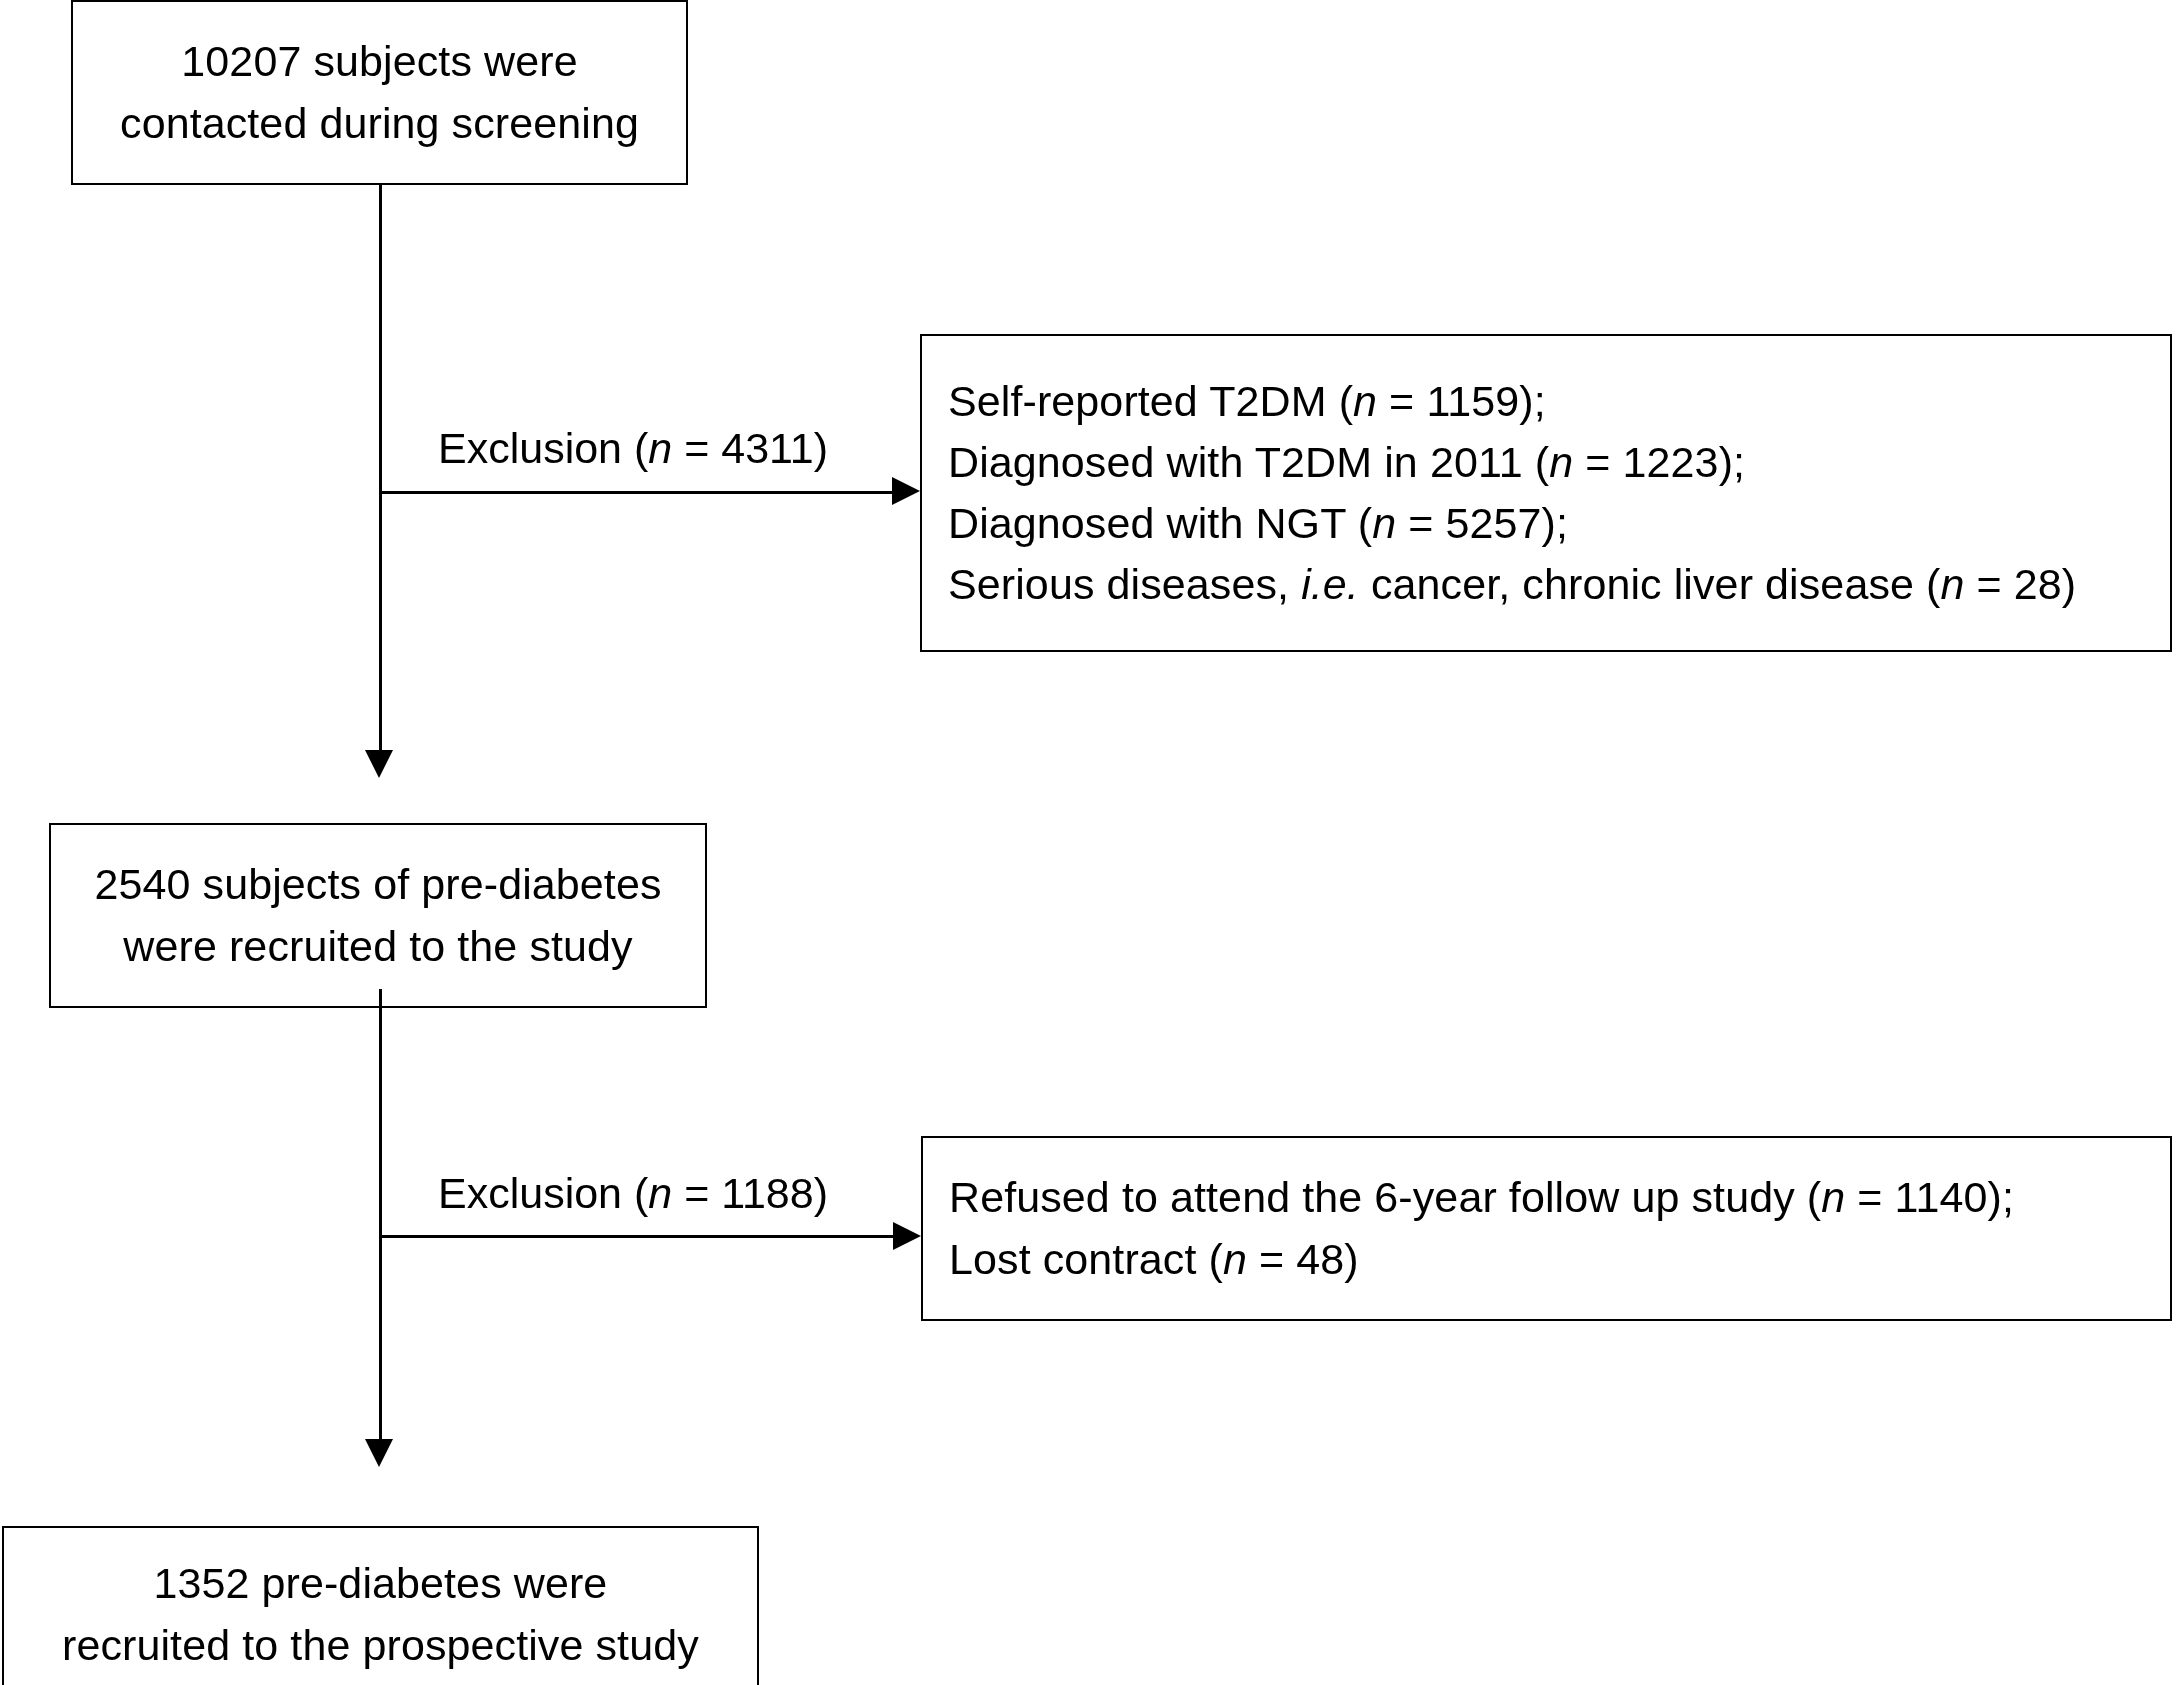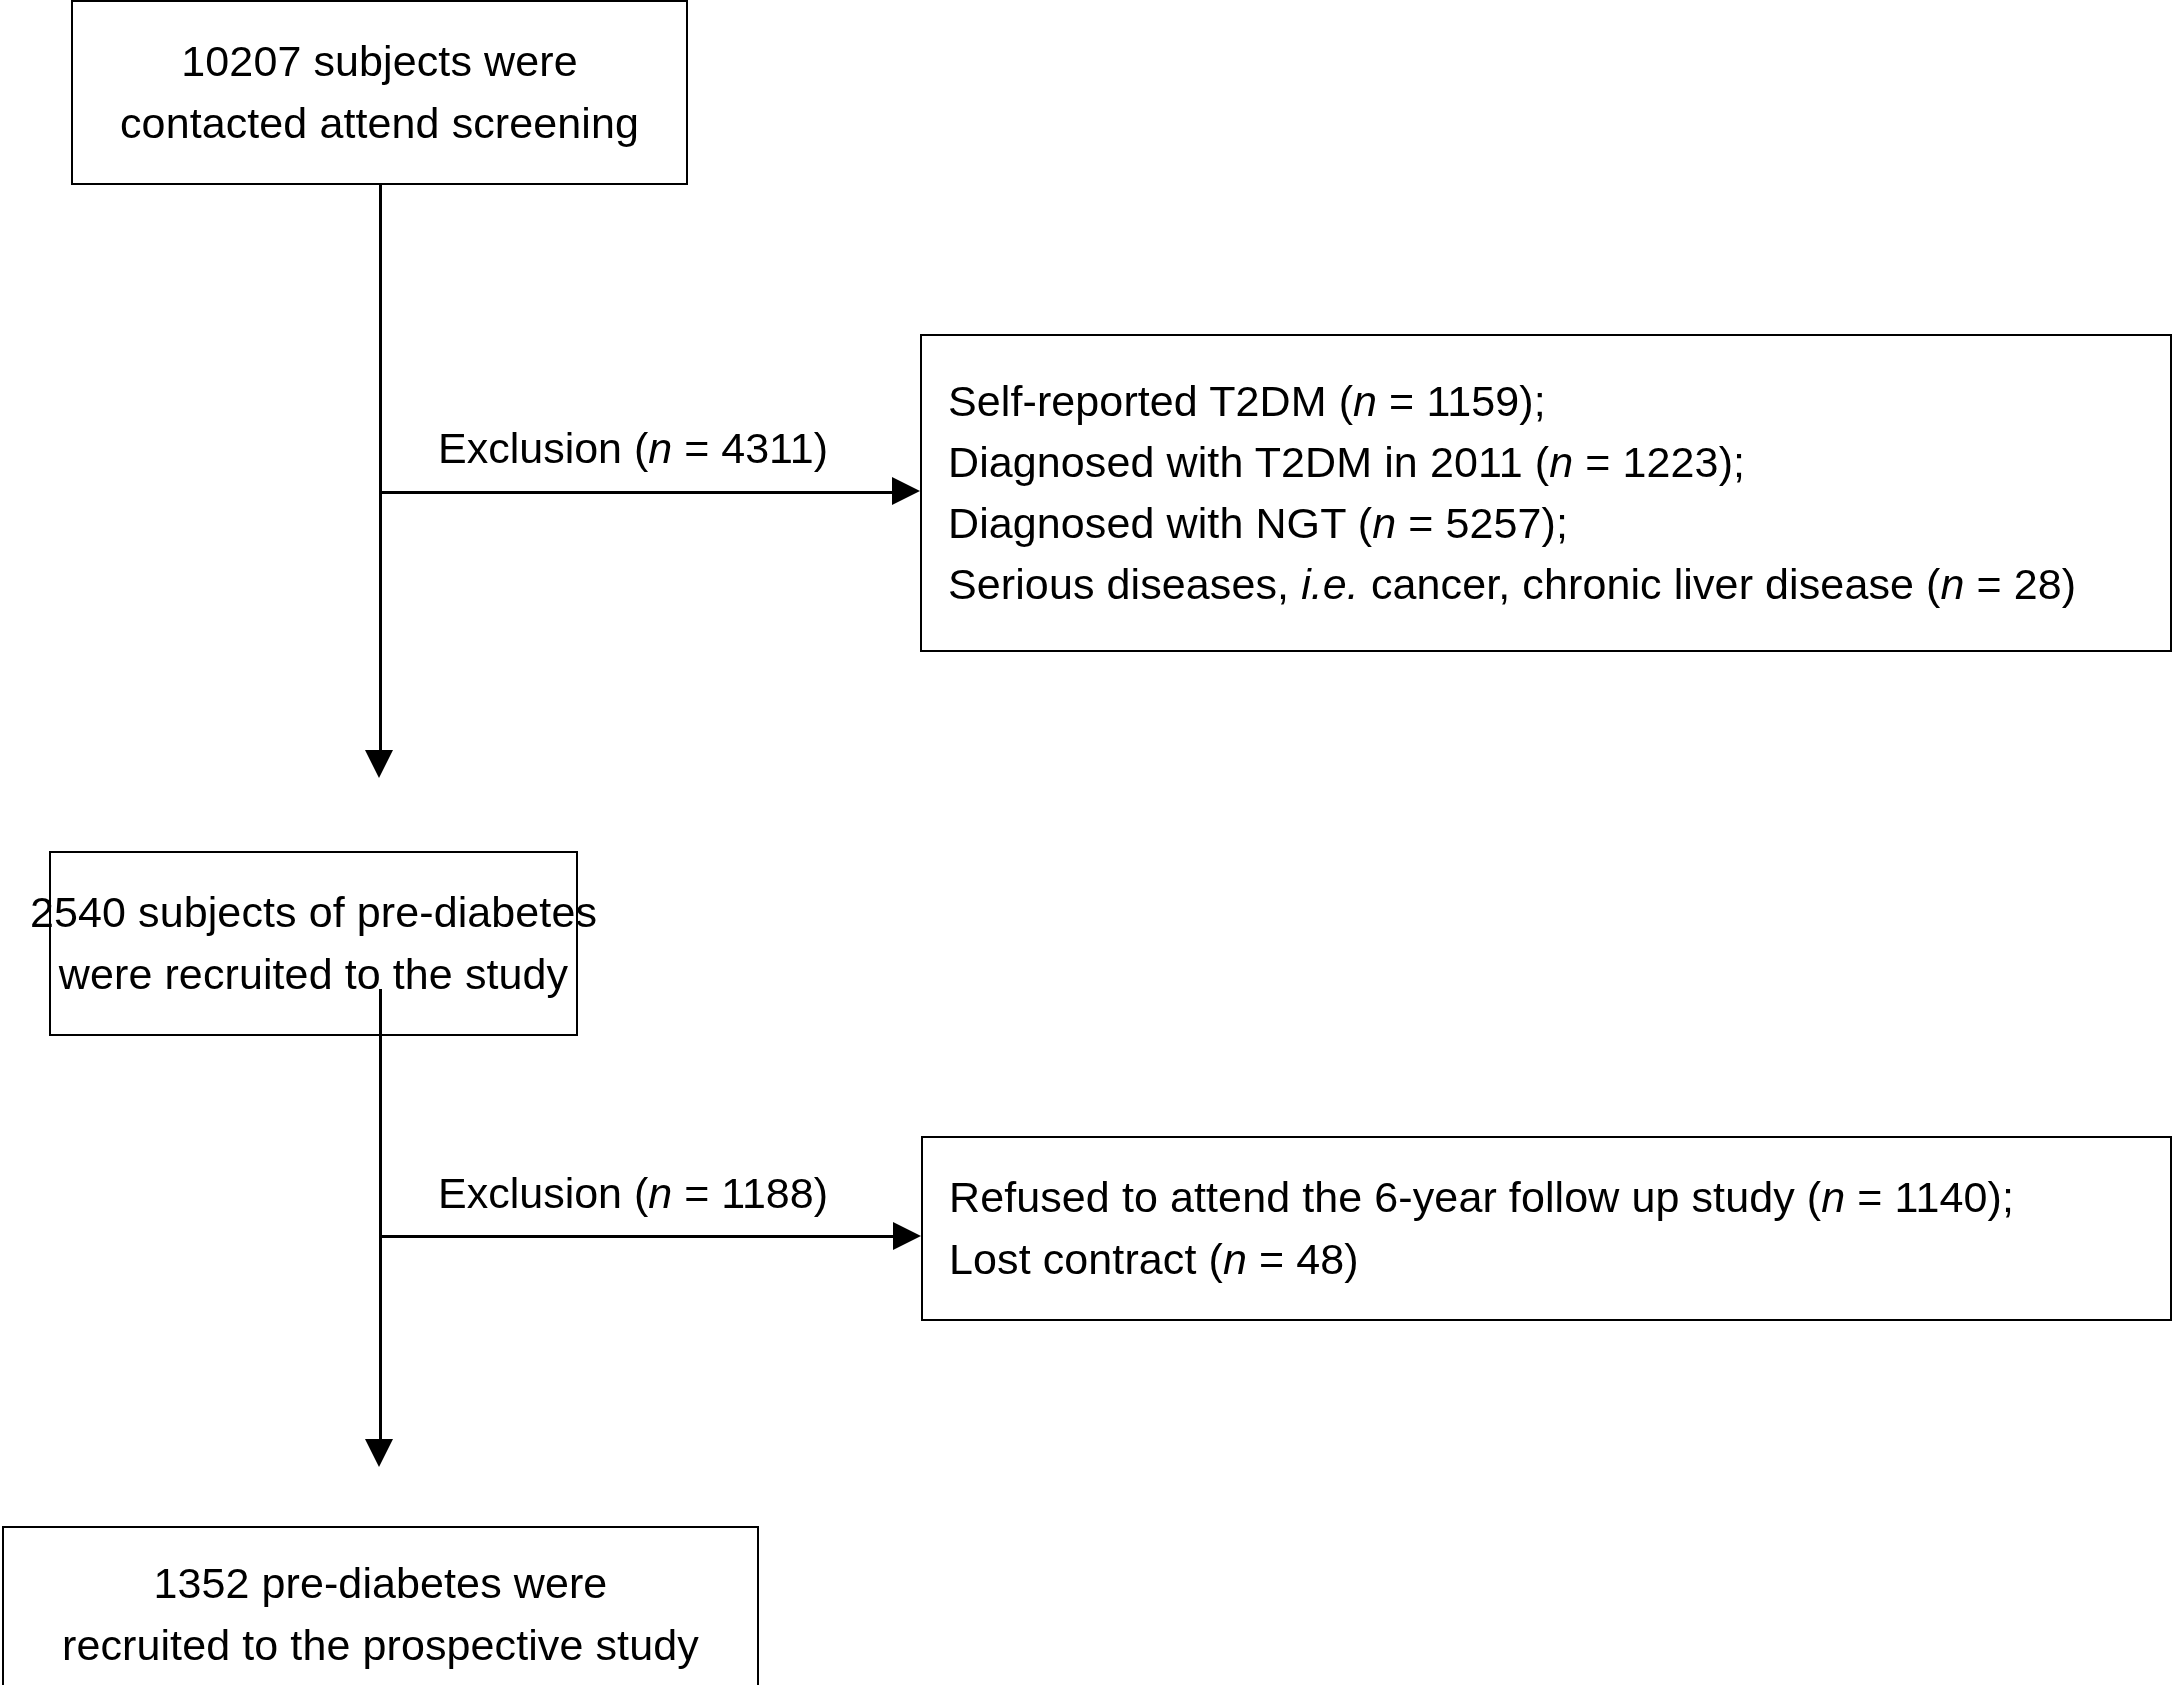--- a/index.html
+++ b/index.html
@@ -77,21 +77,21 @@
   .branch-label {
     position: absolute;
     font-size: 43px;
     line-height: 1.2;
     white-space: nowrap;
   }
 
   
   #box-screened   { left: 71px;  top: 0px;    width: 617px;  height: 185px; }
   #box-excl-1     { left: 920px; top: 334px;  width: 1252px; height: 318px; }
-  #box-recruited  { left: 49px;  top: 851px;  width: 529px;  height: 185px; }
+  #box-recruited  { left: 49px;  top: 823px;  width: 658px;  height: 185px; }
   #box-excl-2     { left: 921px; top: 1136px; width: 1251px; height: 185px; }
   #box-final      { left: 1.9px;   top: 1478px; width: 757px;  height: 177px; margin-top: 48px; }
 
   #conn-v1  { left: 379px; top: 185px;  height: 565px; }
   #arrow-1  { left: 365px; top: 750px; }
   #conn-v2  { left: 379px; top: 989px; height: 450px; }
   #arrow-2  { left: 365px; top: 1439px; }
 
   #conn-h1  { left: 379px; top: 491px;  width: 513px; }
   #arrow-h1 { left: 892px; top: 477px; }
@@ -101,21 +101,21 @@
   #arrow-h2 { left: 893px; top: 1222px; }
   #label-2  { left: 438px; top: 1168px; }
 </style>
 </head>
 <body>
 
 <div id="flowchart">
 
   <div class="node center" id="box-screened">
     <div class="node-line">10207 subjects were</div>
-    <div class="node-line">contacted attend screening</div>
+    <div class="node-line">contacted during screening</div>
   </div>
 
   <div class="vline" id="conn-v1"></div>
   <div class="arrow-down" id="arrow-1"></div>
 
   <div class="hline" id="conn-h1"></div>
   <div class="arrow-right" id="arrow-h1"></div>
   <div class="branch-label" id="label-1">
     <span>Exclusion (</span><span class="ital">n</span><span> = </span><span>4311</span><span>)</span>
   </div>

